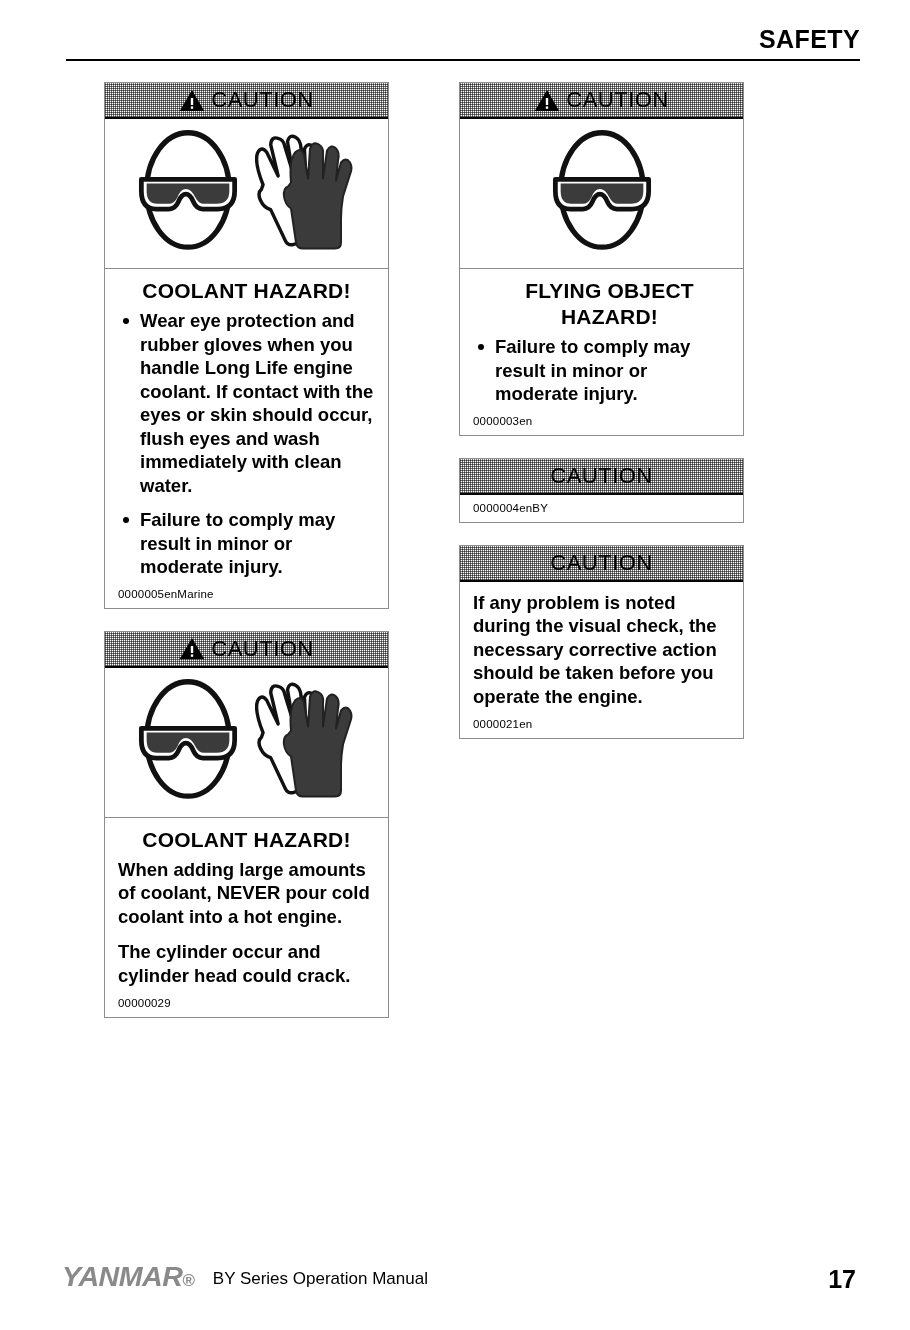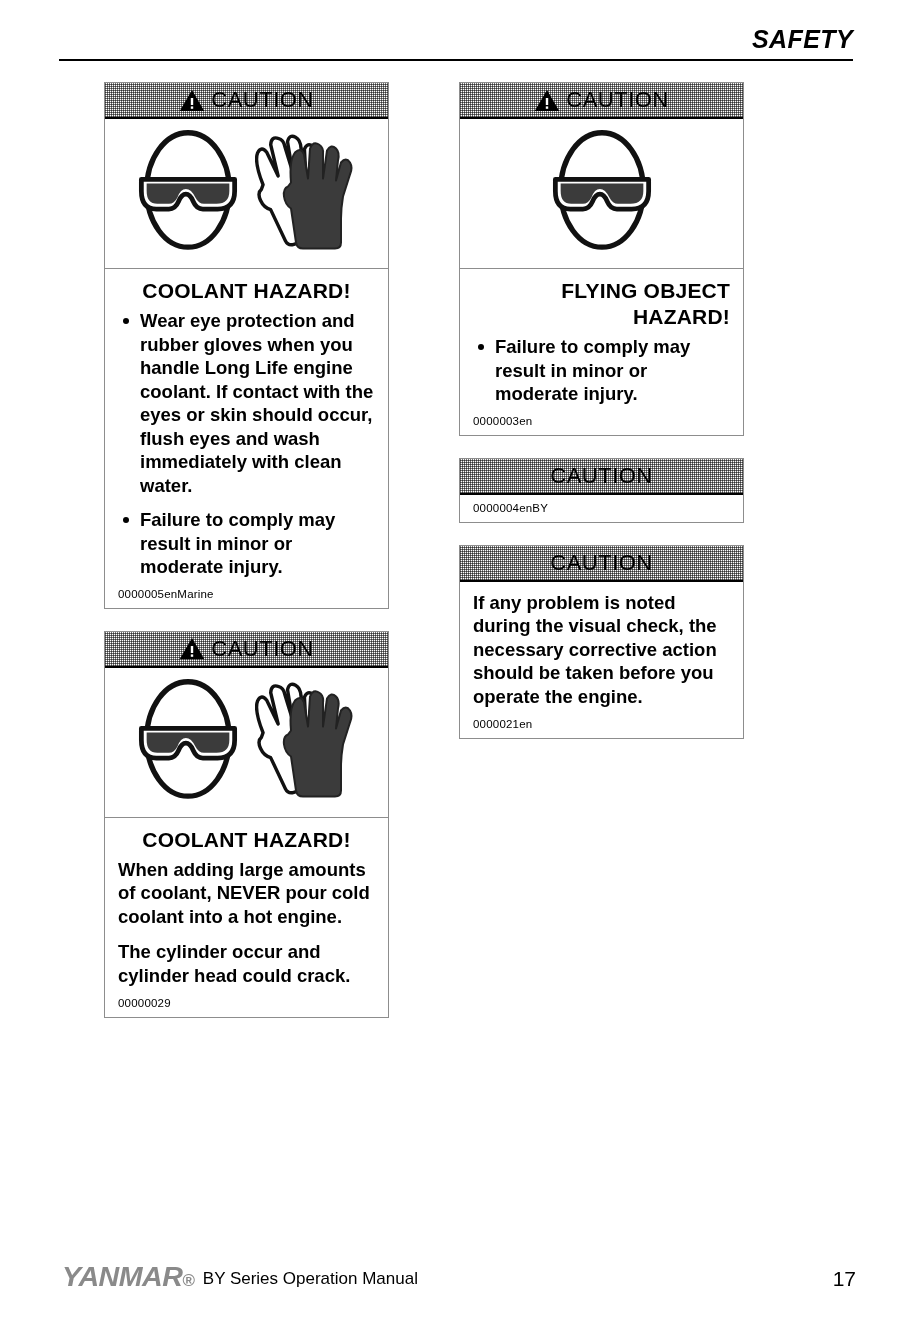--- a/index.html
+++ b/index.html
@@ -15,24 +15,23 @@
   }
 
   .page {
     position: absolute;
     inset: 0;
   }
 
   
   .page-header {
     position: absolute;
-    left: 59px;
+    left: 66px;
     top: 24px;
     width: 794px;
-    font-style: italic;
   }
   .page-header-title {
     text-align: right;
     font-size: 25px;
     font-weight: bold;
     letter-spacing: 0.4px;
     line-height: 30px;
   }
   .page-header-rule {
     margin-top: 5px;
@@ -94,21 +93,21 @@
     padding: 9px 13px 4px 13px;
   }
   .cbox-title {
     font-size: 21px;
     font-weight: bold;
     line-height: 26px;
     letter-spacing: 0.2px;
     margin-bottom: 5px;
   }
   .cbox-title.center { text-align: center; }
-  .cbox-title.left { text-align: right; margin-left: 16px; }
+  .cbox-title.left { text-align: center; margin-left: 16px; }
 
   ul.bullets { list-style: none; margin: 0; padding: 0; }
   ul.bullets > li {
     position: relative;
     padding-left: 22px;
     font-size: 18.5px;
     font-weight: bold;
     line-height: 23.5px;
     margin-bottom: 11px;
   }
@@ -152,28 +151,28 @@
     font-style: italic;
     letter-spacing: -0.5px;
     color: #8a8a8a;
     line-height: 30px;
     font-stretch: condensed;
     transform: scaleX(1.06);
     transform-origin: left center;
   }
   .logo-dot { font-size: 16px; }
   .footer-text {
-    margin-left: 16px;
+    margin-left: 26px;
     font-size: 17px;
     line-height: 22px;
   }
   .page-number {
     margin-left: auto;
-    font-size: 21px;
-    font-weight: normal;
+    font-size: 25px;
+    font-weight: bold;
     text-align: right;
   }
 </style>
 </head>
 <body>
 
 <div class="page">
 
   <div class="page-header">
     <div class="page-header-title">SAFETY</div>

